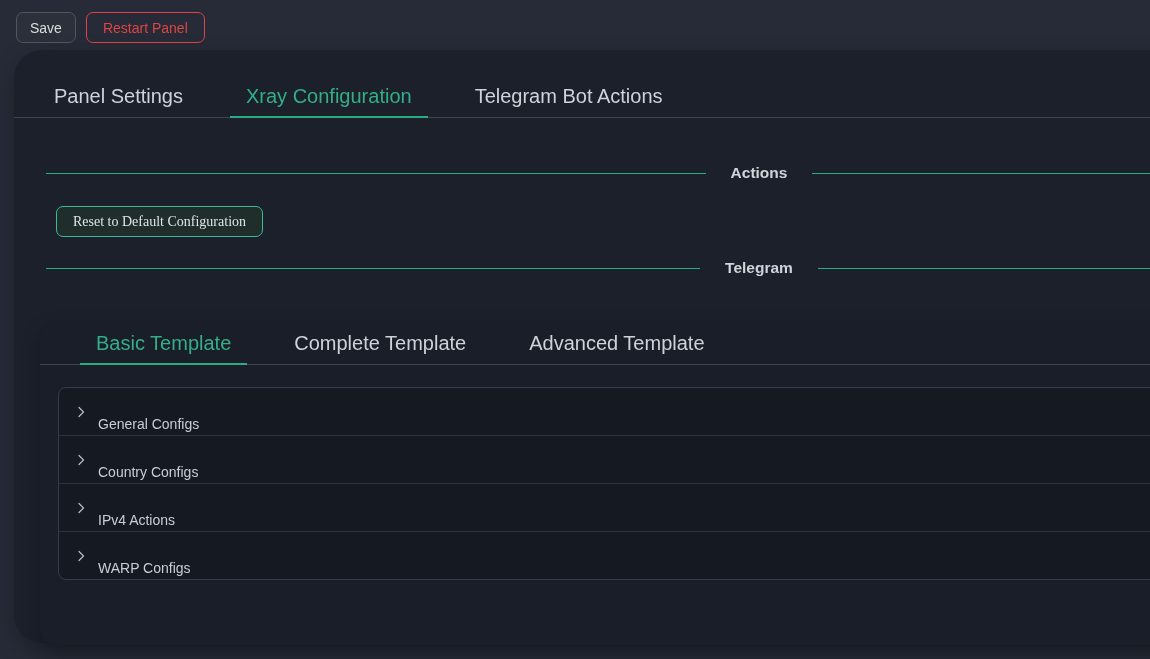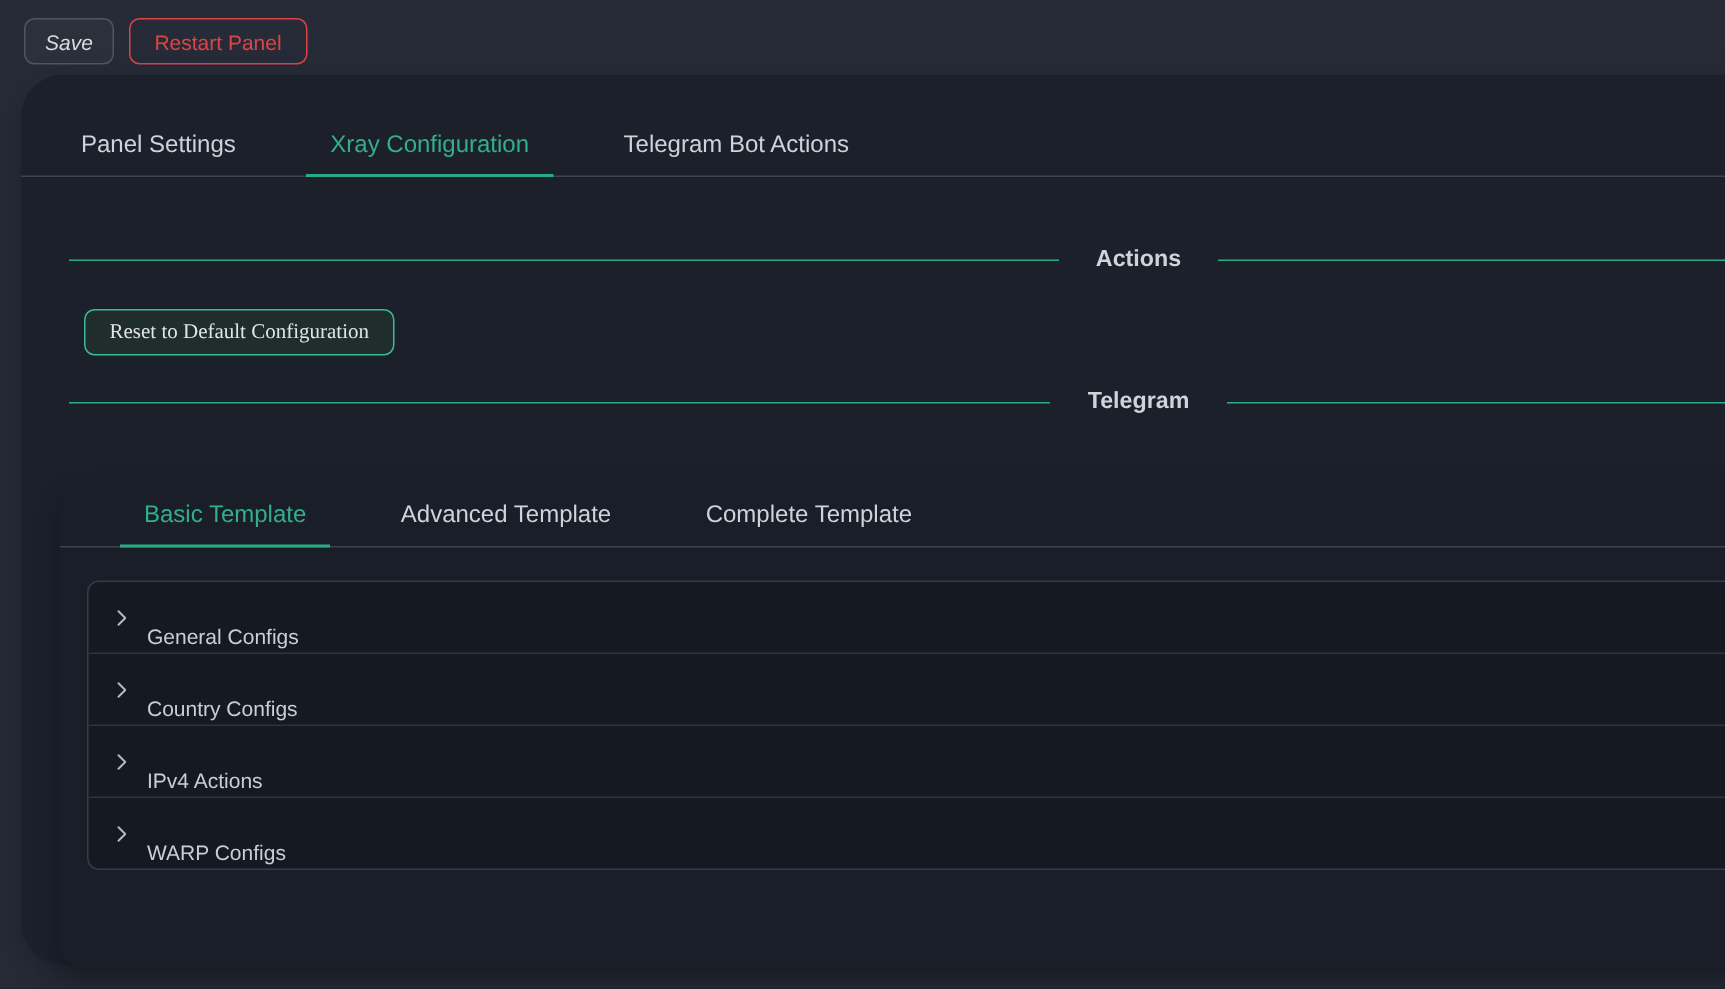--- a/index.html
+++ b/index.html
@@ -10,34 +10,34 @@
     position:relative;
     color:#ced2d9;
   }
   
   .topbar { display:flex; align-items:flex-start; gap:10px; padding:12px 0 0 16px; height:50px; }
   .btn {
     font-size:14px; height:31px; padding:0 13px; border-radius:7px;
     display:inline-flex; align-items:center; justify-content:center;
     cursor:pointer; background:transparent; white-space:nowrap;
   }
-  .btn-save { border:1px solid #51565f; color:#d9dce0; background:#2b303b;font-style:italic; }
+  .btn-save { border:1px solid #51565f; color:#d9dce0; background:#2b303b; }
   .btn-restart { border:1px solid #dc4446; color:#dc4446; padding:12px 16px; }
   
   .outer-card {
     position:absolute; left:14px; top:50px; width:1490px; height:593px;
     background:#1b202b; border-radius:28px;
     box-shadow:0 8px 24px rgba(0,0,0,.22);
   }
   
   .tabs { display:flex; border-bottom:1px solid #3d4350; }
   .outer-card > .tabs { margin-top:26px; padding-left:24px; }
   .tab {
     position:relative; padding:0 16px; margin-right:31px; line-height:41px;
-    font-size:16px; color:#ced2d9; cursor:pointer; white-space:nowrap;
+    font-size:20px; color:#ced2d9; cursor:pointer; white-space:nowrap;
   }
   .tab.active { color:#33ae88; }
   .tab.active::after {
     content:""; position:absolute; left:0; right:0; bottom:-1px; height:2px;
     background:#2bab82;
   }
   
   .divider { display:flex; align-items:center; margin:44px 32px 0 32px; height:22px; }
   .divider .line { flex:1; height:1px; background:#2bab82; }
   .divider .label { margin:0 25px; color:#cfd3da; font-size:15.5px; font-weight:700; white-space:nowrap; }
@@ -98,22 +98,22 @@
   <div class="divider divider-templates">
     <span class="line"></span>
     <span class="label">Telegram</span>
     <span class="line"></span>
   </div>
 
   <div class="inner-card">
 
     <div class="tabs">
       <div class="tab active">Basic Template</div>
+      <div class="tab">Complete Template</div>
       <div class="tab">Advanced Template</div>
-      <div class="tab">Complete Template</div>
     </div>
 
     <div class="collapse">
 
       <div class="collapse-row">
         <div class="collapse-header">
           <span class="chevron">
             <svg width="12" height="12" viewBox="0 0 12 12" fill="none">
               <path d="M4 1.5 L8.5 6 L4 10.5" stroke="currentColor" stroke-width="1.3" stroke-linecap="round" stroke-linejoin="round"></path>
             </svg>

